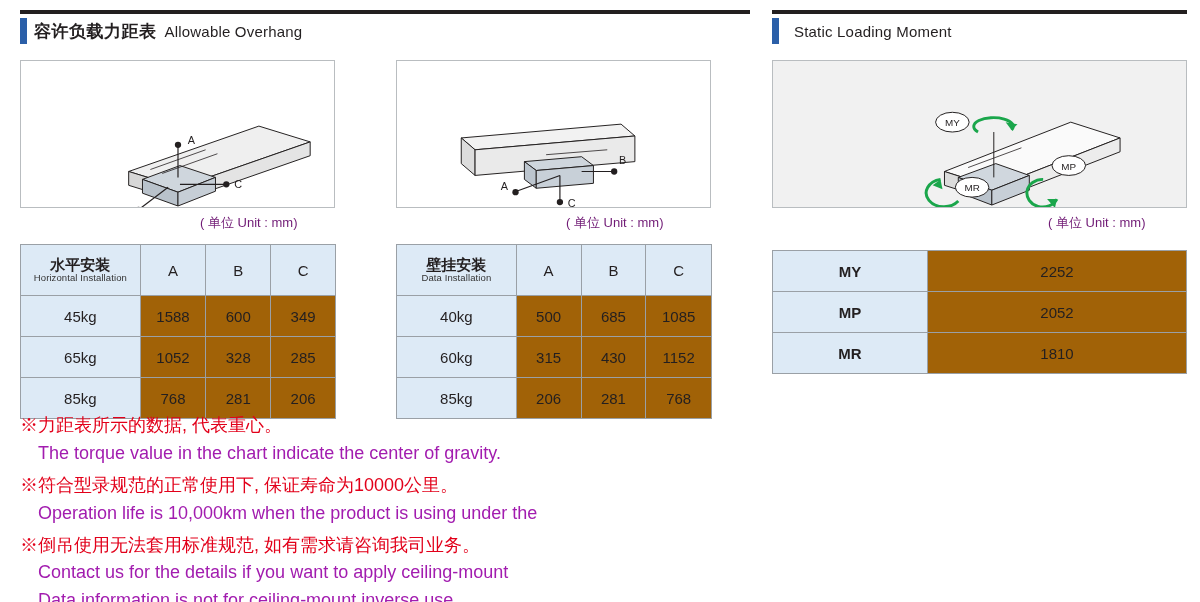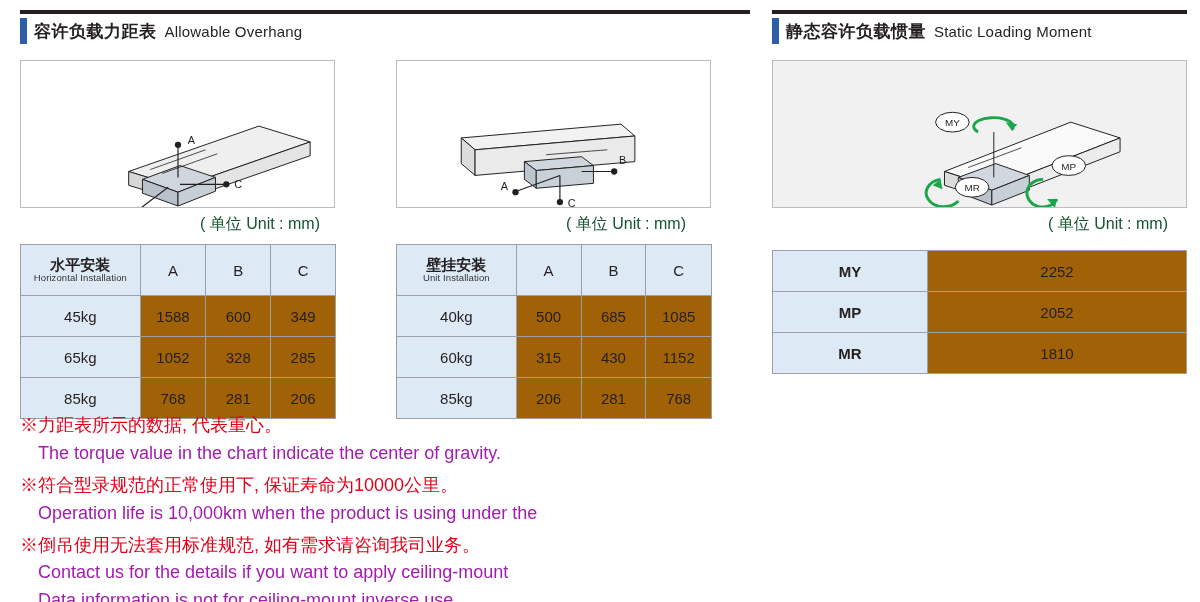--- a/index.html
+++ b/index.html
@@ -36,21 +36,21 @@
 
   
   .figbox{
     position:absolute;
     border:1px solid #b9bdc0;
     background:#fff;
     box-sizing:border-box;
   }
   .unit-label{
     position:absolute;
-    font-size:16px;color:#14532d;white-space:nowrap;
+    font-size:13px;color:#701a75;white-space:nowrap;
   }
 
   
   table.spec{
     position:absolute;
     border-collapse:collapse;
     font-size:14px;
     background:#a16207;
   }
   table.spec td,table.spec th{
@@ -96,21 +96,20 @@
   <div class="hdr-rule" style="left:20px;top:10px;width:730px;"></div>
   <div class="sect-header" style="left:20px;top:14px;">
     <div class="hdr-bar"></div>
     <span class="hdr-cn">容许负载力距表</span>
     <span class="hdr-en">Allowable Overhang</span>
   </div>
 
   <div class="hdr-rule" style="left:772px;top:10px;width:415px;"></div>
   <div class="sect-header" style="left:772px;top:14px;">
     <div class="hdr-bar"></div>
-    <span class="hdr-cn">静态容许负载惯量</span>
     <span class="hdr-en">Static Loading Moment</span>
   </div>
 
   <div class="figbox" style="left:20px;top:60px;width:315px;height:148px;">
     <svg class="svgwrap" viewBox="0 0 315 148">
 
       <polygon points="108,112 240,66 292,82 160,128" fill="#efefef" stroke="#231f20" stroke-width="1"></polygon>
       <polygon points="108,112 108,126 160,142 160,128" fill="#d7d7d7" stroke="#231f20" stroke-width="1"></polygon>
       <polygon points="160,128 292,82 292,96 160,142" fill="#e4e4e4" stroke="#231f20" stroke-width="1"></polygon>
 
@@ -230,21 +229,21 @@
         <td>206</td>
       </tr>
     </tbody>
   </table>
 
   <table class="spec" style="left:396px;top:244px;width:316px;">
     <thead>
       <tr>
         <th class="cornerhead" style="width:118px;">
           <span class="corner-cn">壁挂安装</span>
-          <span class="corner-en">Unit Installation</span>
+          <span class="corner-en">Data Installation</span>
         </th>
         <th style="width:66px;">A</th>
         <th style="width:66px;">B</th>
         <th style="width:66px;">C</th>
       </tr>
     </thead>
     <tbody>
       <tr>
         <td class="rowhead">40kg</td>
         <td>500</td>

